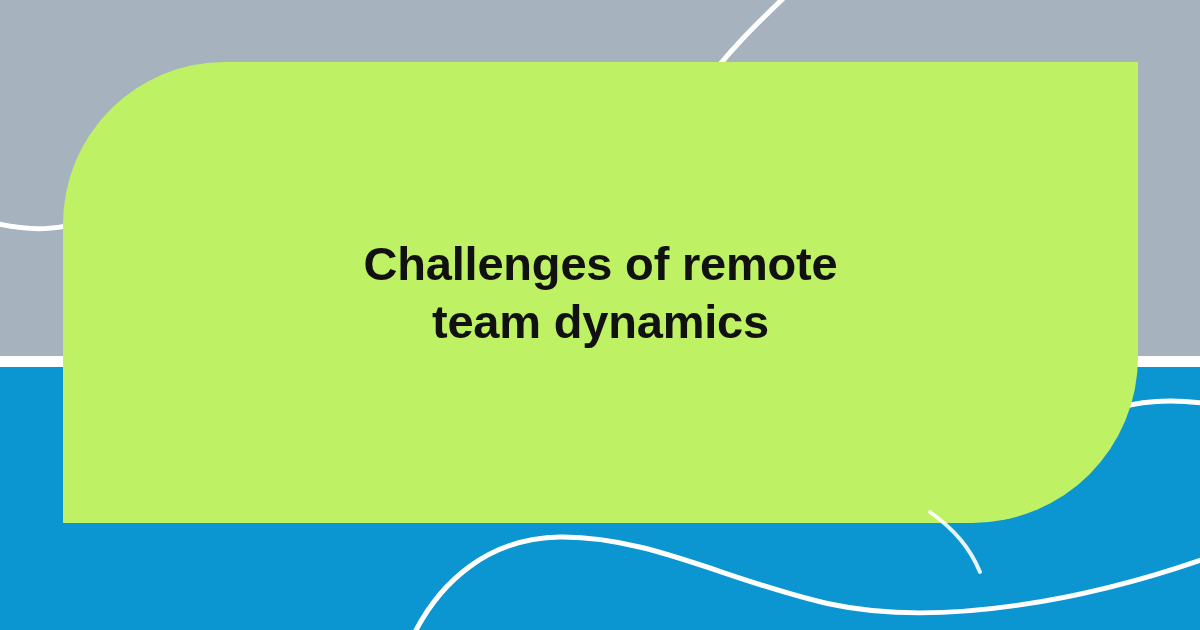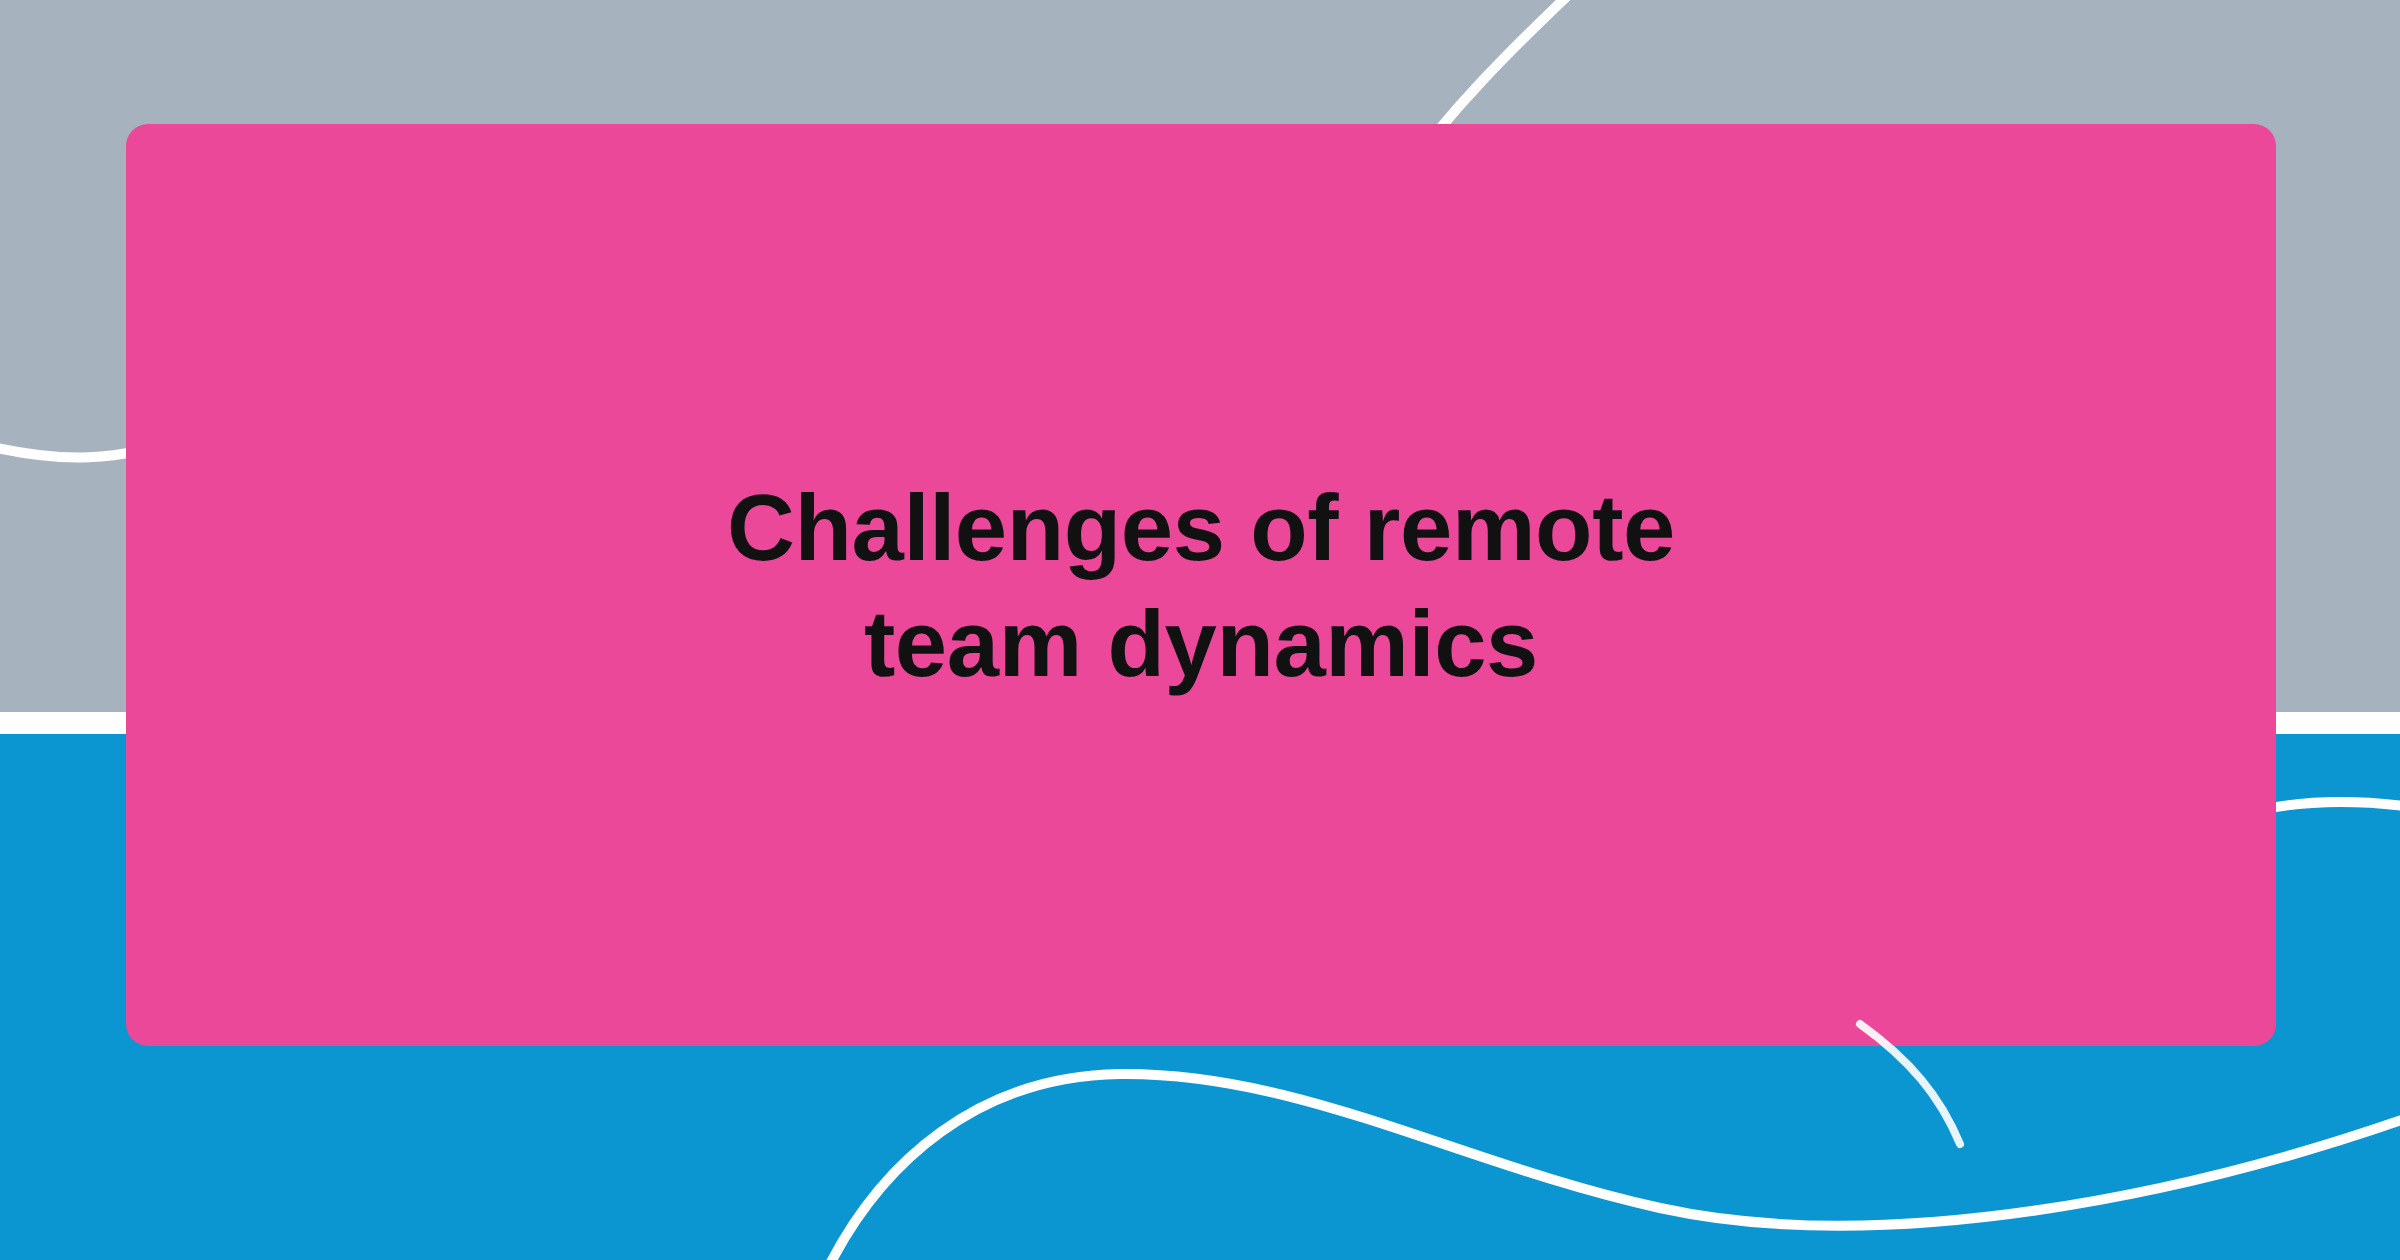--- a/index.html
+++ b/index.html
@@ -42,29 +42,28 @@
     height: 630px;
     pointer-events: none;
   }
   
   .card {
     position: absolute;
     left: 63px;
     top: 62px;
     width: 1075px;
     height: 461px;
-    background: #ec4899;
+    background: #bef264;
     border-top-left-radius: 162px;
     border-top-right-radius: 0px;
     border-bottom-right-radius: 166px;
     border-bottom-left-radius: 0px;
     display: flex;
     align-items: center;
     justify-content: center;
-    border-radius: 11px;
   }
   .card-inner {
     width: 100%;
     padding: 0 40px;
     box-sizing: border-box;
     text-align: center;
   }
   .headline {
     margin: 0;
     color: #111111;

